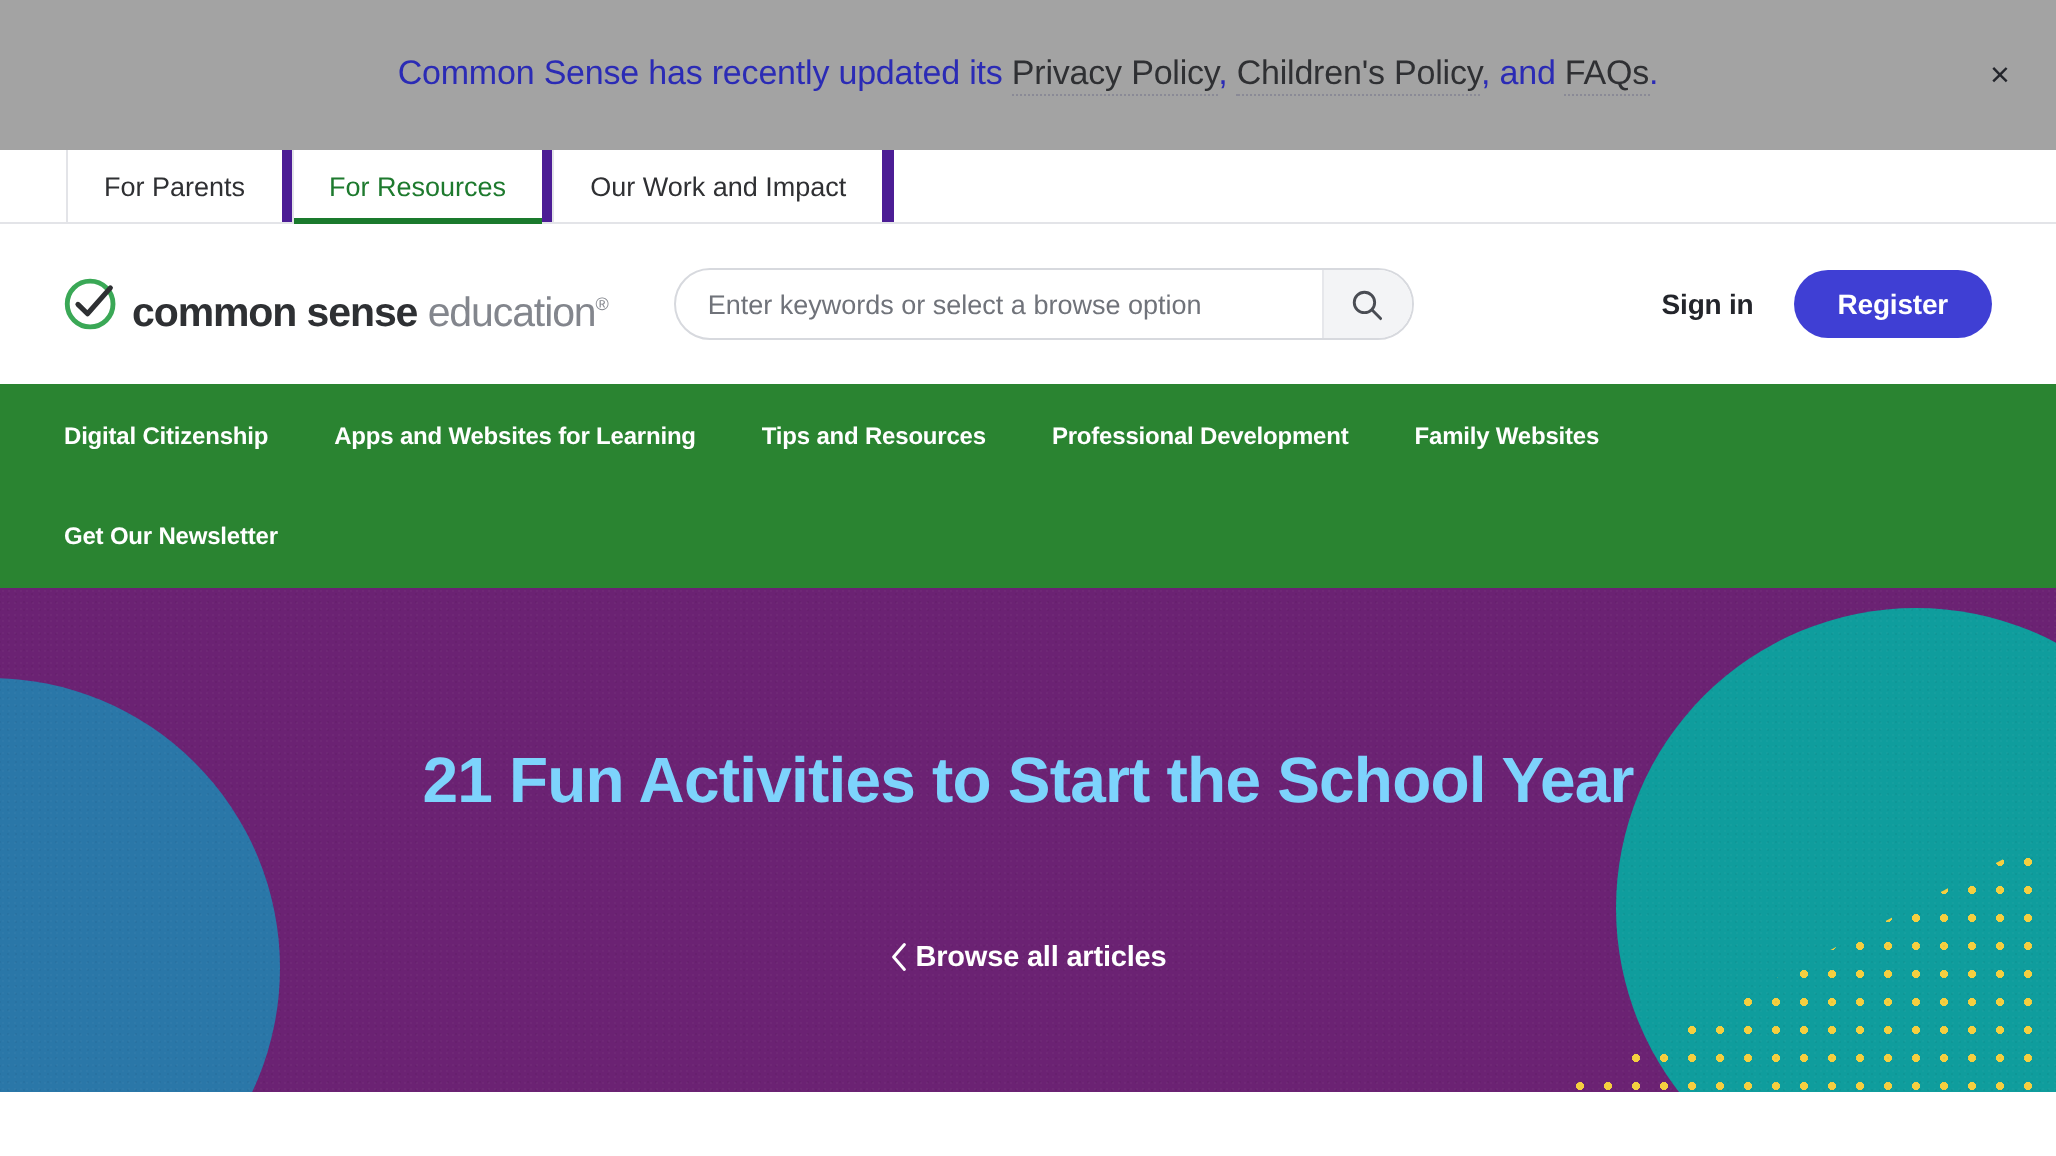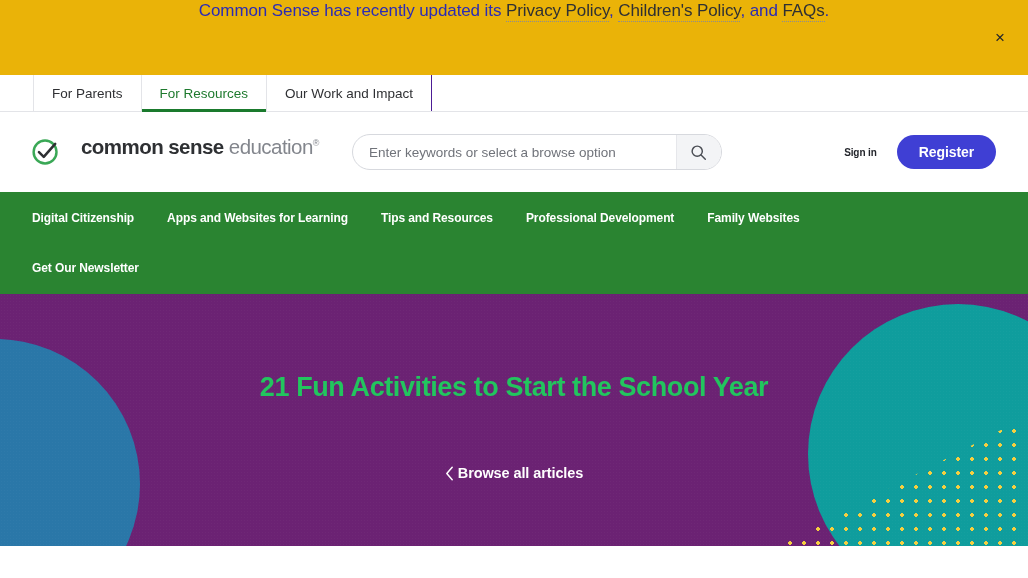--- a/index.html
+++ b/index.html
@@ -11,22 +11,23 @@
     background: #ffffff;
     font-family: "Liberation Sans", sans-serif;
     -webkit-font-smoothing: antialiased;
   }
 
   
   .alert-banner {
     position: relative;
     width: 100%;
     height: 75px;
-    background: #eab308;
-    display: flex;
+    background: #a3a3a3;
+    display: flex;
+    align-items: center;
     justify-content: center;
   }
   .alert-text {
     font-size: 17px;
     line-height: 1.3;
     color: #2b2bb5;
     letter-spacing: -0.1px;
     text-align: center;
     white-space: nowrap;
   }
@@ -69,21 +70,21 @@
     align-items: stretch;
     padding-left: 33px;
   }
   .tab {
     display: flex;
     align-items: center;
     padding: 0 18px;
     font-size: 13.5px;
     color: #2f3033;
     border-left: 1px solid #e3e4e8;
-    border-right: 1px solid #4c1d95;
+    border-right: 6px solid #4c1d95;
     margin-right: -1px;
     cursor: pointer;
     background: #fff;
     position: relative;
     letter-spacing: 0px;
   }
   .tab.active {
     color: #1e7a2e;
     font-weight: 400;
   }
@@ -100,22 +101,22 @@
     width: 100%;
     height: 80px;
     background: #ffffff;
     display: flex;
     align-items: center;
     padding: 0 32px 0 31px;
     position: relative;
   }
   .logo {
     display: flex;
-    align-items: flex-start;
-    gap: 20px;
+    align-items: flex-end;
+    gap: 5px;
     cursor: pointer;
     flex: 0 0 auto;
   }
   .logo-mark { width: 30px; height: 30px; flex: 0 0 auto; display:block; }
   .logo-word {
     font-size: 20.5px;
     letter-spacing: -0.55px;
     white-space: nowrap;
     line-height: 1;
   }
@@ -157,21 +158,21 @@
     cursor: pointer;
     padding: 0;
   }
   .header-right {
     margin-left: auto;
     display: flex;
     align-items: center;
     gap: 20px;
   }
   .signin-link {
-    font-size: 10px;
+    font-size: 14px;
     font-weight: 700;
     color: #23252b;
     text-decoration: none;
     cursor: pointer;
     letter-spacing: -0.1px;
   }
   .register-btn {
     background: #3f3fd4;
     color: #ffffff;
     border: none;
@@ -265,22 +266,22 @@
     position: relative;
     z-index: 5;
     height: 100%;
     display: flex;
     flex-direction: column;
     align-items: center;
     justify-content: flex-start;
     padding-top: 78px;
   }
   .hero-title {
-    color: #22c55e;
-    font-size: 27px;
+    color: #7dd3fc;
+    font-size: 32px;
     font-weight: 700;
     letter-spacing: -0.4px;
     text-align: center;
     line-height: 1.15;
   }
   .hero-browse {
     margin-top: 62px;
     display: inline-flex;
     align-items: center;
     gap: 4px;

